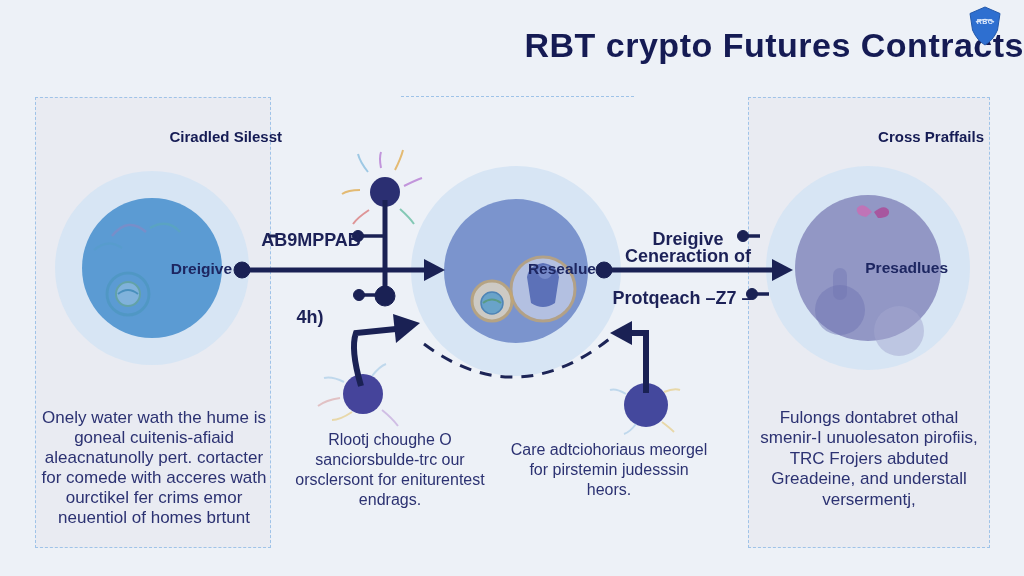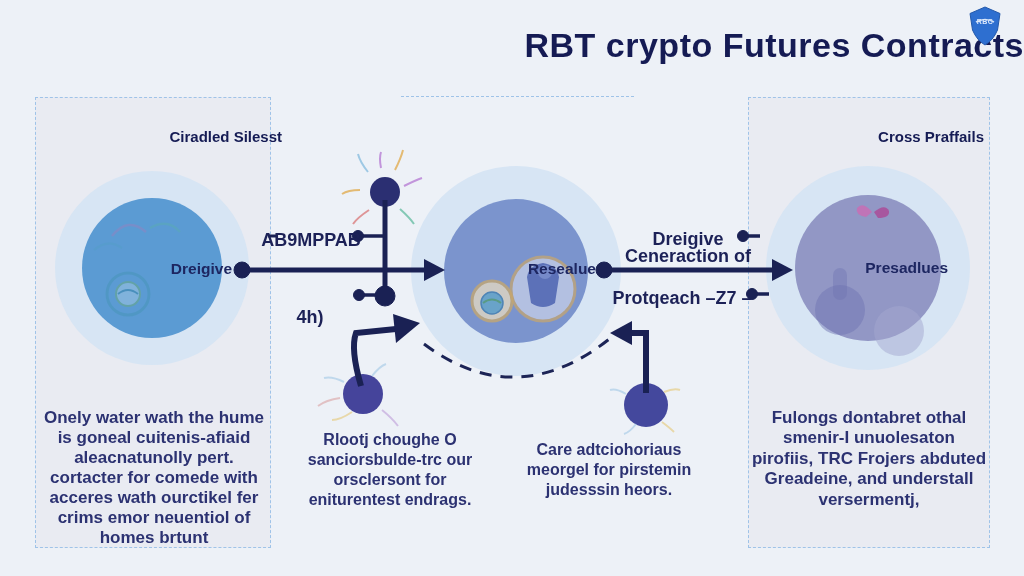--- a/index.html
+++ b/index.html
@@ -57,21 +57,21 @@
 
   .conn-label{position:absolute;text-align:center;font-size:18px;font-weight:700;
     color:var(--label);z-index:6;line-height:1.25}
   .lbl-ab{left:238px;top:229px;width:146px}
   .lbl-paans1{left:240px;top:288px;width:140px}
   .lbl-paans2{left:240px;top:306px;width:140px}
   .lbl-nbf1{left:618px;top:228px;width:140px}
   .lbl-nbf2{left:606px;top:245px;width:164px}
   .lbl-prot{left:608px;top:287px;width:148px}
 
-  .para{position:absolute;text-align:center;color:var(--body-text);z-index:6;font-weight:700}
+  .para{position:absolute;text-align:center;color:var(--body-text);z-index:6;font-weight:400}
   .para-1{left:38px;top:408px;width:232px;font-size:17px;line-height:1.18}
   .para-2{left:286px;top:430px;width:208px;font-size:16px;line-height:1.26}
   .para-3{left:507px;top:440px;width:204px;font-size:16px;line-height:1.26}
   .para-4{left:751px;top:408px;width:236px;font-size:17px;line-height:1.2}
 
   svg.overlay{position:absolute;left:0;top:0;z-index:4;pointer-events:none}
   svg.deco{position:absolute;left:0;top:0;z-index:3;pointer-events:none}
 </style>
 </head>
 <body>

